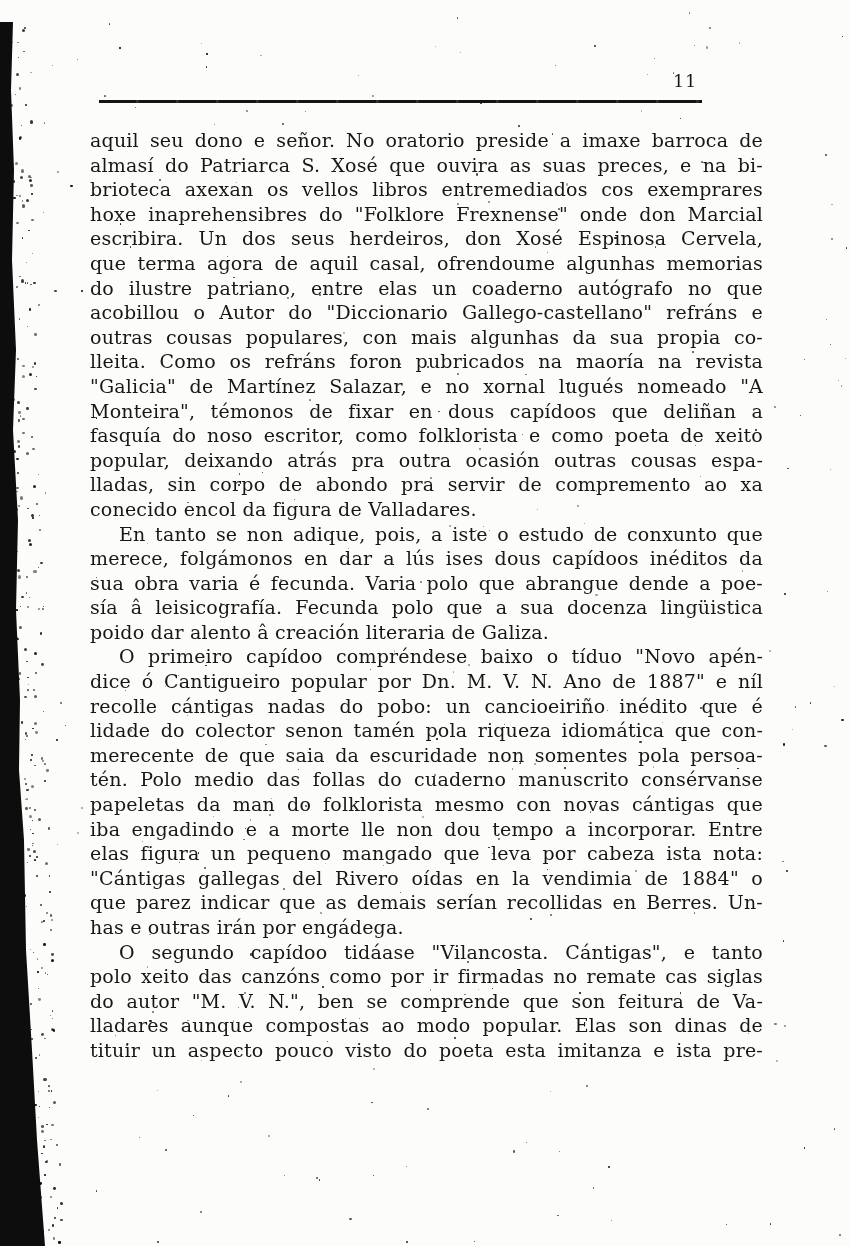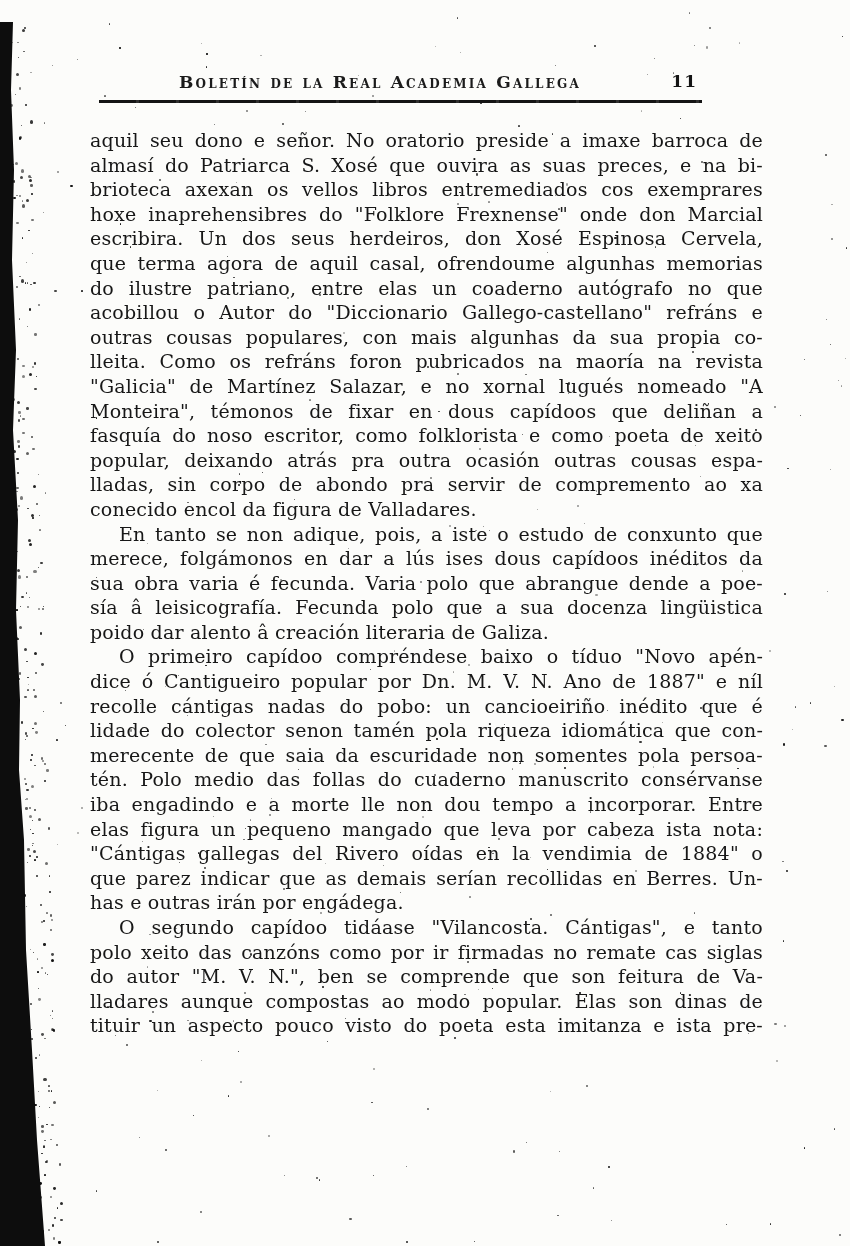--- a/index.html
+++ b/index.html
@@ -20,21 +20,21 @@
   .noise i{position:absolute;background:#0e0e0e;border-radius:50%;display:block;}
   
   .header{position:absolute;left:0;top:68px;width:850px;height:34px;z-index:4;}
   .header-title{
     position:absolute;left:380px;top:4px;transform:translateX(-50%);
     font-variant:small-caps;font-weight:bold;font-size:17px;
     letter-spacing:2.2px;white-space:nowrap;color:#1b1b1b;
   }
   .page-number{
     position:absolute;left:697px;top:3px;transform:translateX(-100%);
-    font-weight:bold;font-size:17px;letter-spacing:1px;color:#141414;
+    font-weight:normal;font-size:17px;letter-spacing:1px;color:#141414;
   }
   .header-rule{
     position:absolute;left:99px;top:100px;width:603px;height:3px;z-index:4;
     background:repeating-linear-gradient(90deg,#141414 0 37px,#2e2e2e 37px 40px);
   }
   
   .text-block{
     position:absolute;left:90px;top:128px;width:673px;z-index:4;
     font-size:19px;line-height:24.6px;letter-spacing:0.2px;color:#171717;
   }
@@ -683,21 +683,20 @@
       <i style="left: 14.7px; top: 94.1px; width: 1.23989px; height: 1.23989px; opacity: 0.68;"></i>
       <i style="left: 27px; top: 689px; width: 1.7602px; height: 1.7602px; opacity: 0.69;"></i>
       <i style="left: 1.6px; top: 194px; width: 2.32918px; height: 2.32918px; opacity: 0.82;"></i>
       <i style="left: 26.1px; top: 660.6px; width: 1.77399px; height: 1.77399px; opacity: 0.82;"></i>
       <i style="left: 29.8px; top: 828.8px; width: 1.15615px; height: 1.15615px; opacity: 0.88;"></i>
       <i style="left: 26.1px; top: 199.3px; width: 3.049px; height: 3.049px; opacity: 0.8;"></i>
       <i style="left: 43.4px; top: 943px; width: 2.52023px; height: 2.52023px; opacity: 0.93;"></i>
     </div>
 
   <div class="header">
-    <div class="header-title">Boletín de la Real Academia Gallega</div>
     <div class="page-number">11</div>
   </div>
   <div class="header-rule"></div>
 
   <div class="text-block" id="text-block">
       <div class="paragraph">
         <div class="line">aquil seu dono e señor. No oratorio preside a imaxe barroca de</div>
         <div class="line">almasí do Patriarca S. Xosé que ouvira as suas preces, e na bi-</div>
         <div class="line">brioteca axexan os vellos libros entremediados cos exemprares</div>
         <div class="line">hoxe inaprehensibres do "Folklore Frexnense" onde don Marcial</div>
@@ -721,20 +720,21 @@
         <div class="line">sía â leisicografía. Fecunda polo que a sua docenza lingüistica</div>
         <div class="line no-just">poido dar alento â creación literaria de Galiza.</div>
       </div>
       <div class="paragraph">
         <div class="line indent">O primeiro capídoo compréndese baixo o tíduo "Novo apén-</div>
         <div class="line">dice ó Cantigueiro popular por Dn. M. V. N. Ano de 1887" e níl</div>
         <div class="line">recolle cántigas nadas do pobo: un cancioeiriño inédito que é</div>
         <div class="line">lidade do colector senon tamén pola riqueza idiomática que con-</div>
         <div class="line">merecente de que saia da escuridade non somentes pola persoa-</div>
         <div class="line">tén. Polo medio das follas do cuaderno manuscrito consérvanse</div>
+        <div class="line">papeletas da man do folklorista mesmo con novas cántigas que</div>
         <div class="line">iba engadindo e a morte lle non dou tempo a incorporar. Entre</div>
         <div class="line">elas figura un pequeno mangado que leva por cabeza ista nota:</div>
         <div class="line">"Cántigas gallegas del Rivero oídas en la vendimia de 1884" o</div>
         <div class="line">que parez indicar que as demais serían recollidas en Berres. Un-</div>
         <div class="line no-just">has e outras irán por engádega.</div>
       </div>
       <div class="paragraph">
         <div class="line indent">O segundo capídoo tidáase "Vilancosta. Cántigas", e tanto</div>
         <div class="line">polo xeito das canzóns como por ir firmadas no remate cas siglas</div>
         <div class="line">do autor "M. V. N.", ben se comprende que son feitura de Va-</div>

